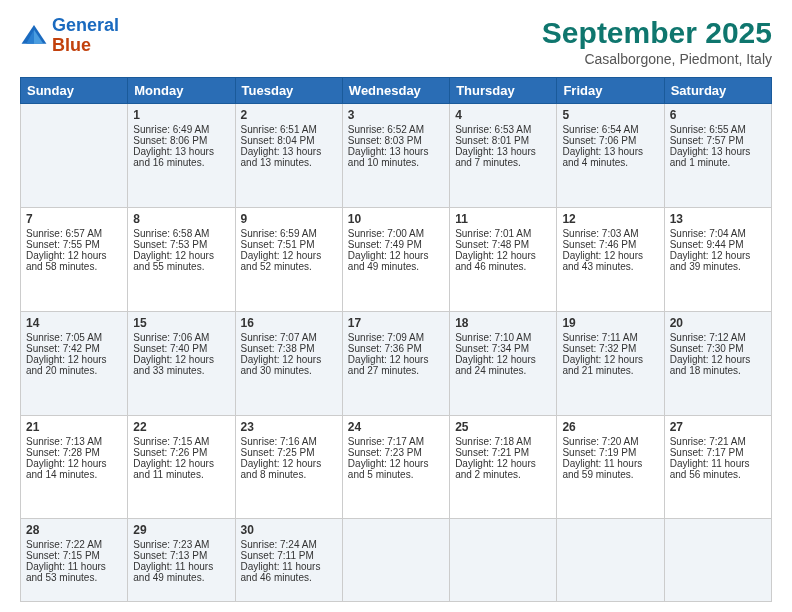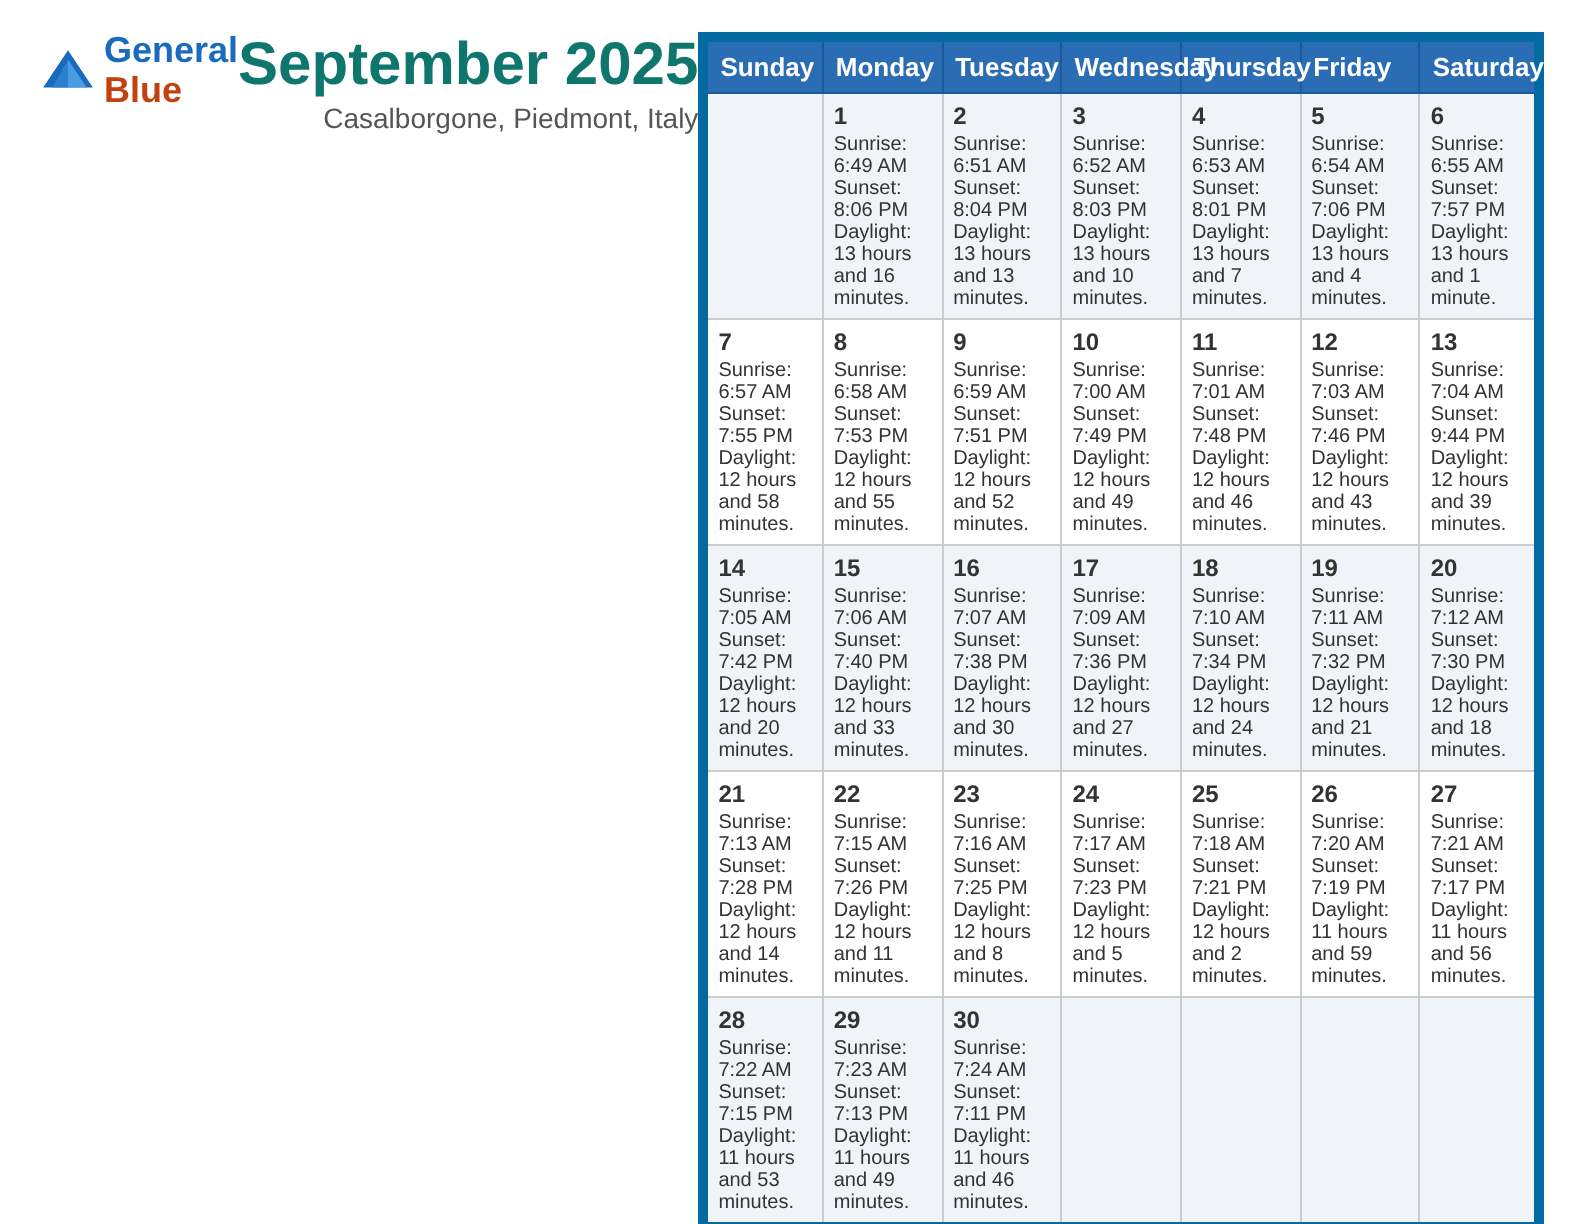--- a/index.html
+++ b/index.html
@@ -8,21 +8,21 @@
       background: #fff;
       width: 792px;
       height: 612px;
       overflow: hidden;
     }
     .page {
       width: 792px;
       height: 612px;
       padding: 16px 20px 10px 20px;
       display: flex;
-      flex-direction: row;
+      flex-direction: column;
     }
     .header {
       display: flex;
       justify-content: space-between;
       align-items: flex-start;
       margin-bottom: 10px;
     }
     .logo {
       display: flex;
       align-items: center;
@@ -50,21 +50,21 @@
       color: #0f766e;
       line-height: 1.1;
     }
     .location {
       font-size: 14px;
       color: #555;
       margin-top: 2px;
     }
     .calendar {
       flex: 1;
-      border: 5px solid #0369a1;
+      border: 1px solid #0369a1;
       border-collapse: collapse;
       width: 100%;
       table-layout: fixed;
     }
     .calendar th {
       background-color: #2a6db5;
       color: #fff;
       text-align: left;
       padding: 5px 6px;
       font-size: 13px;

